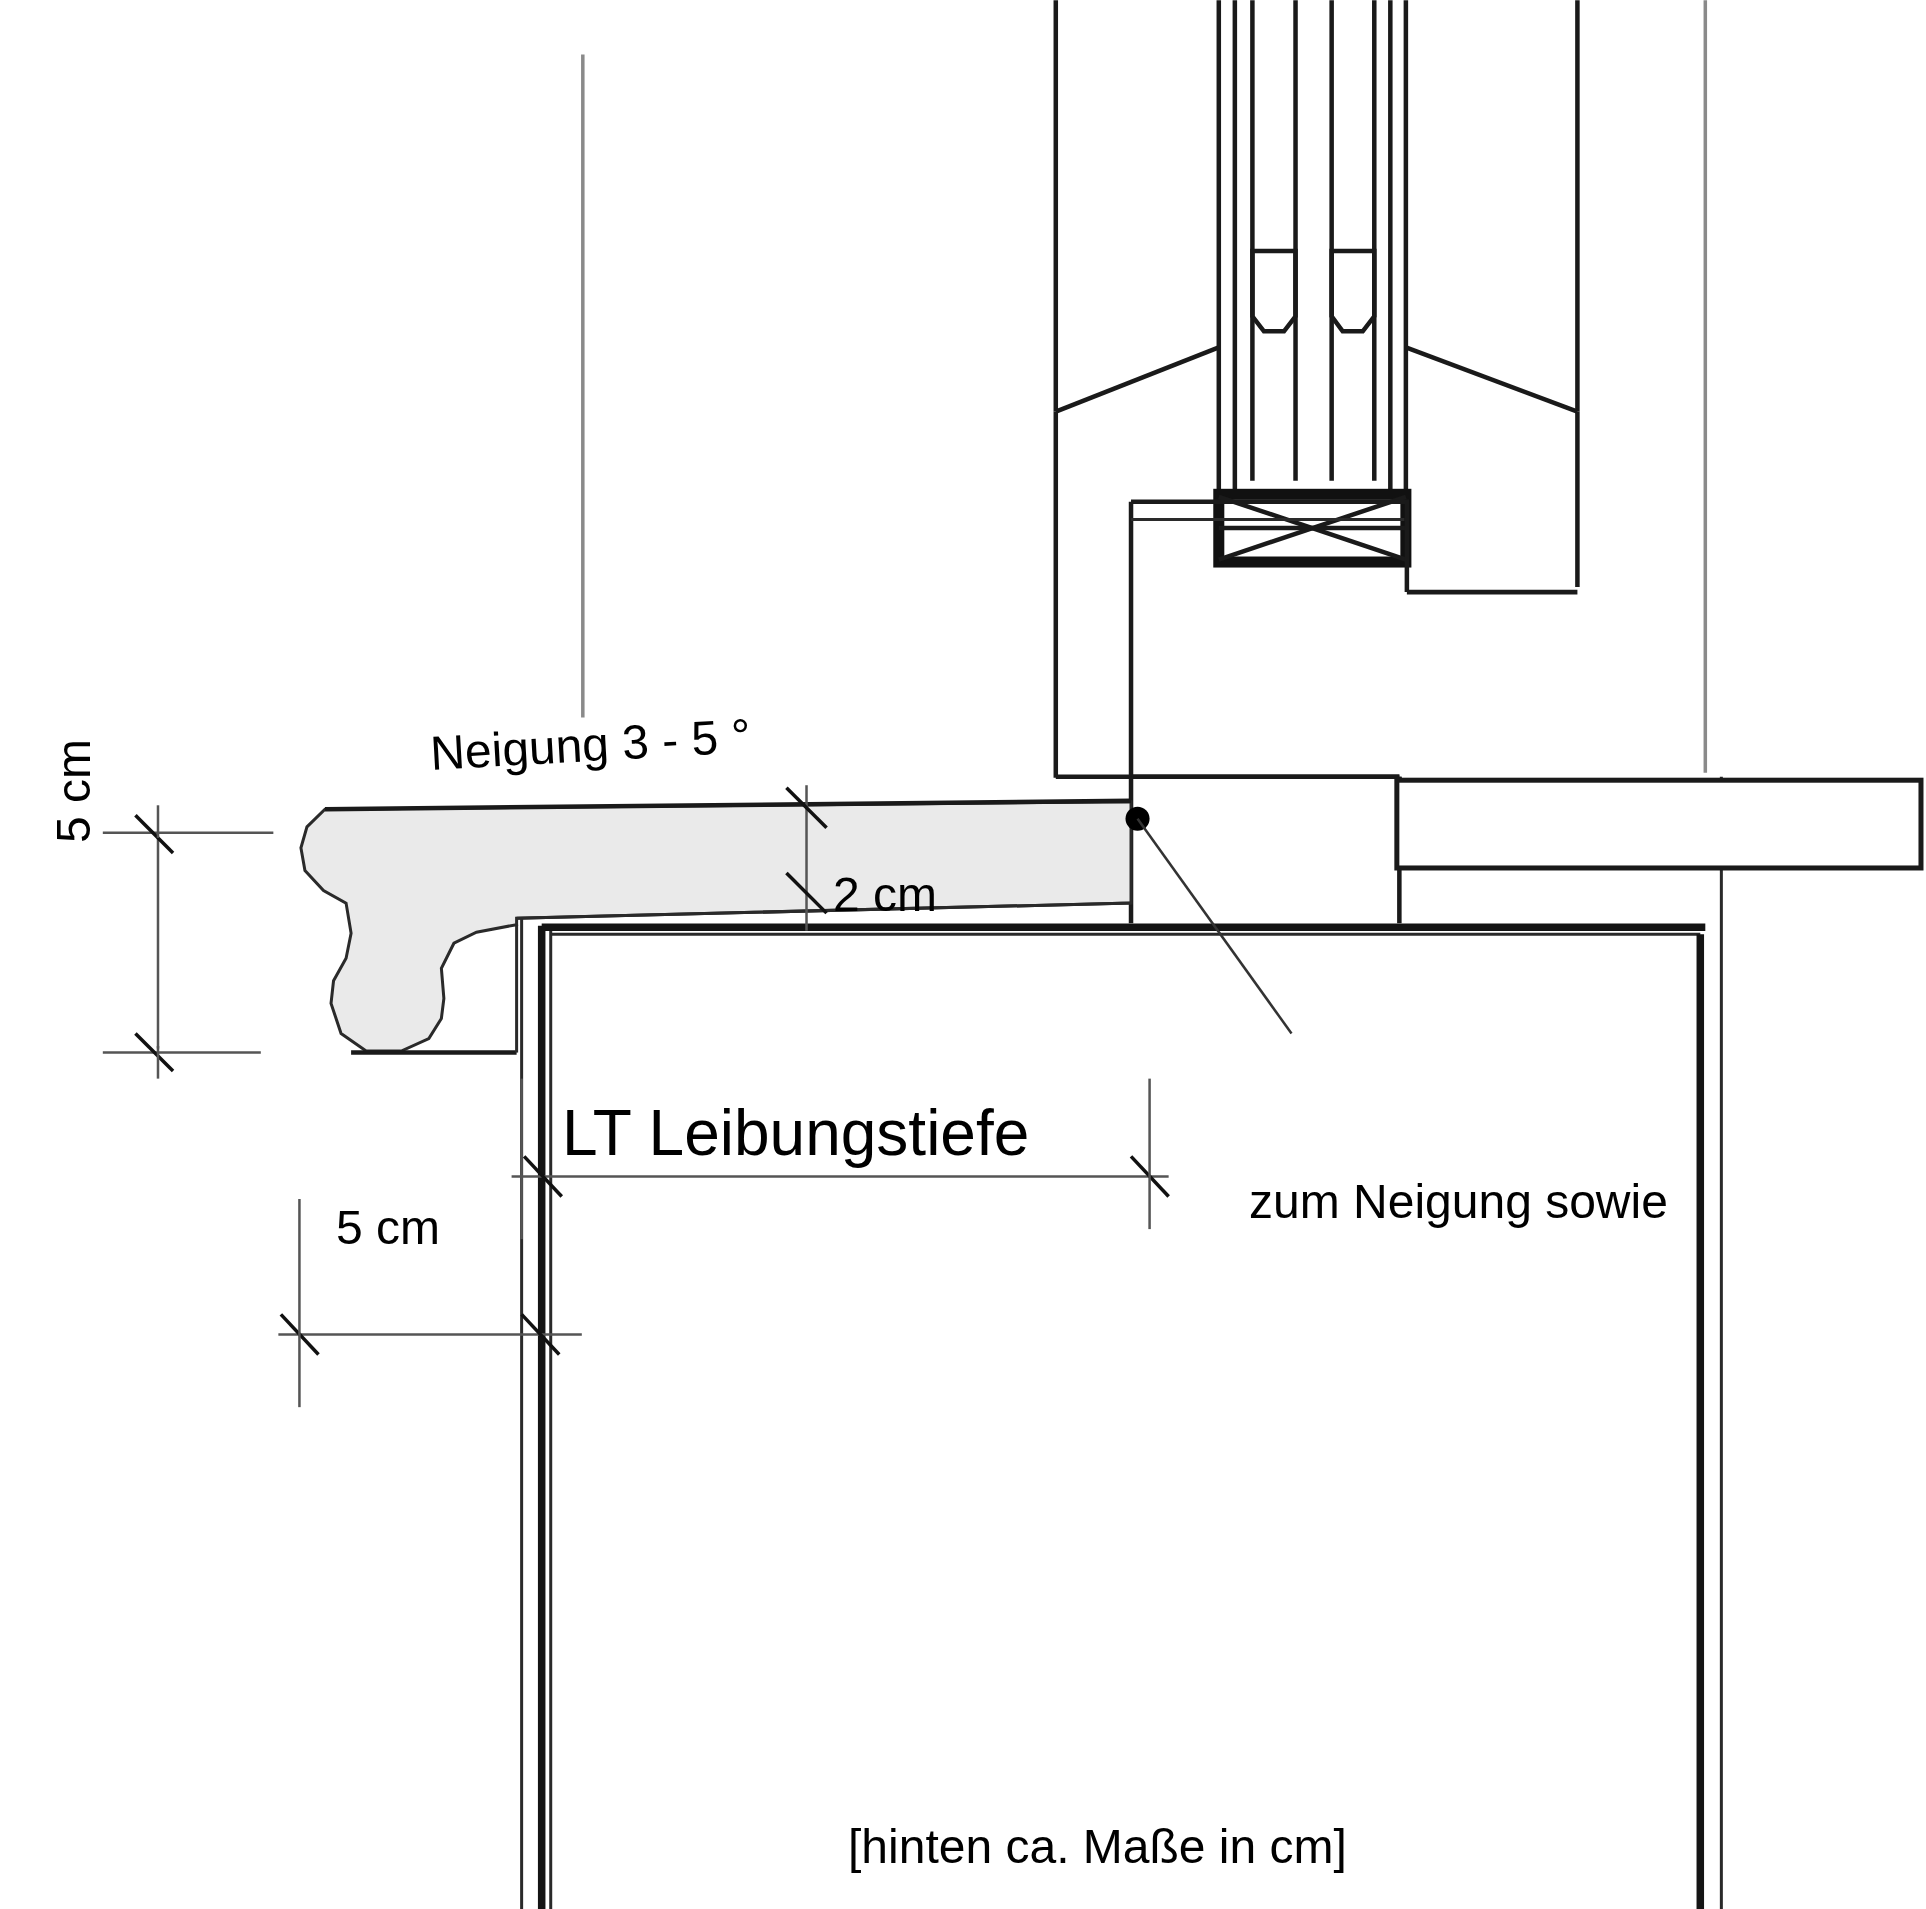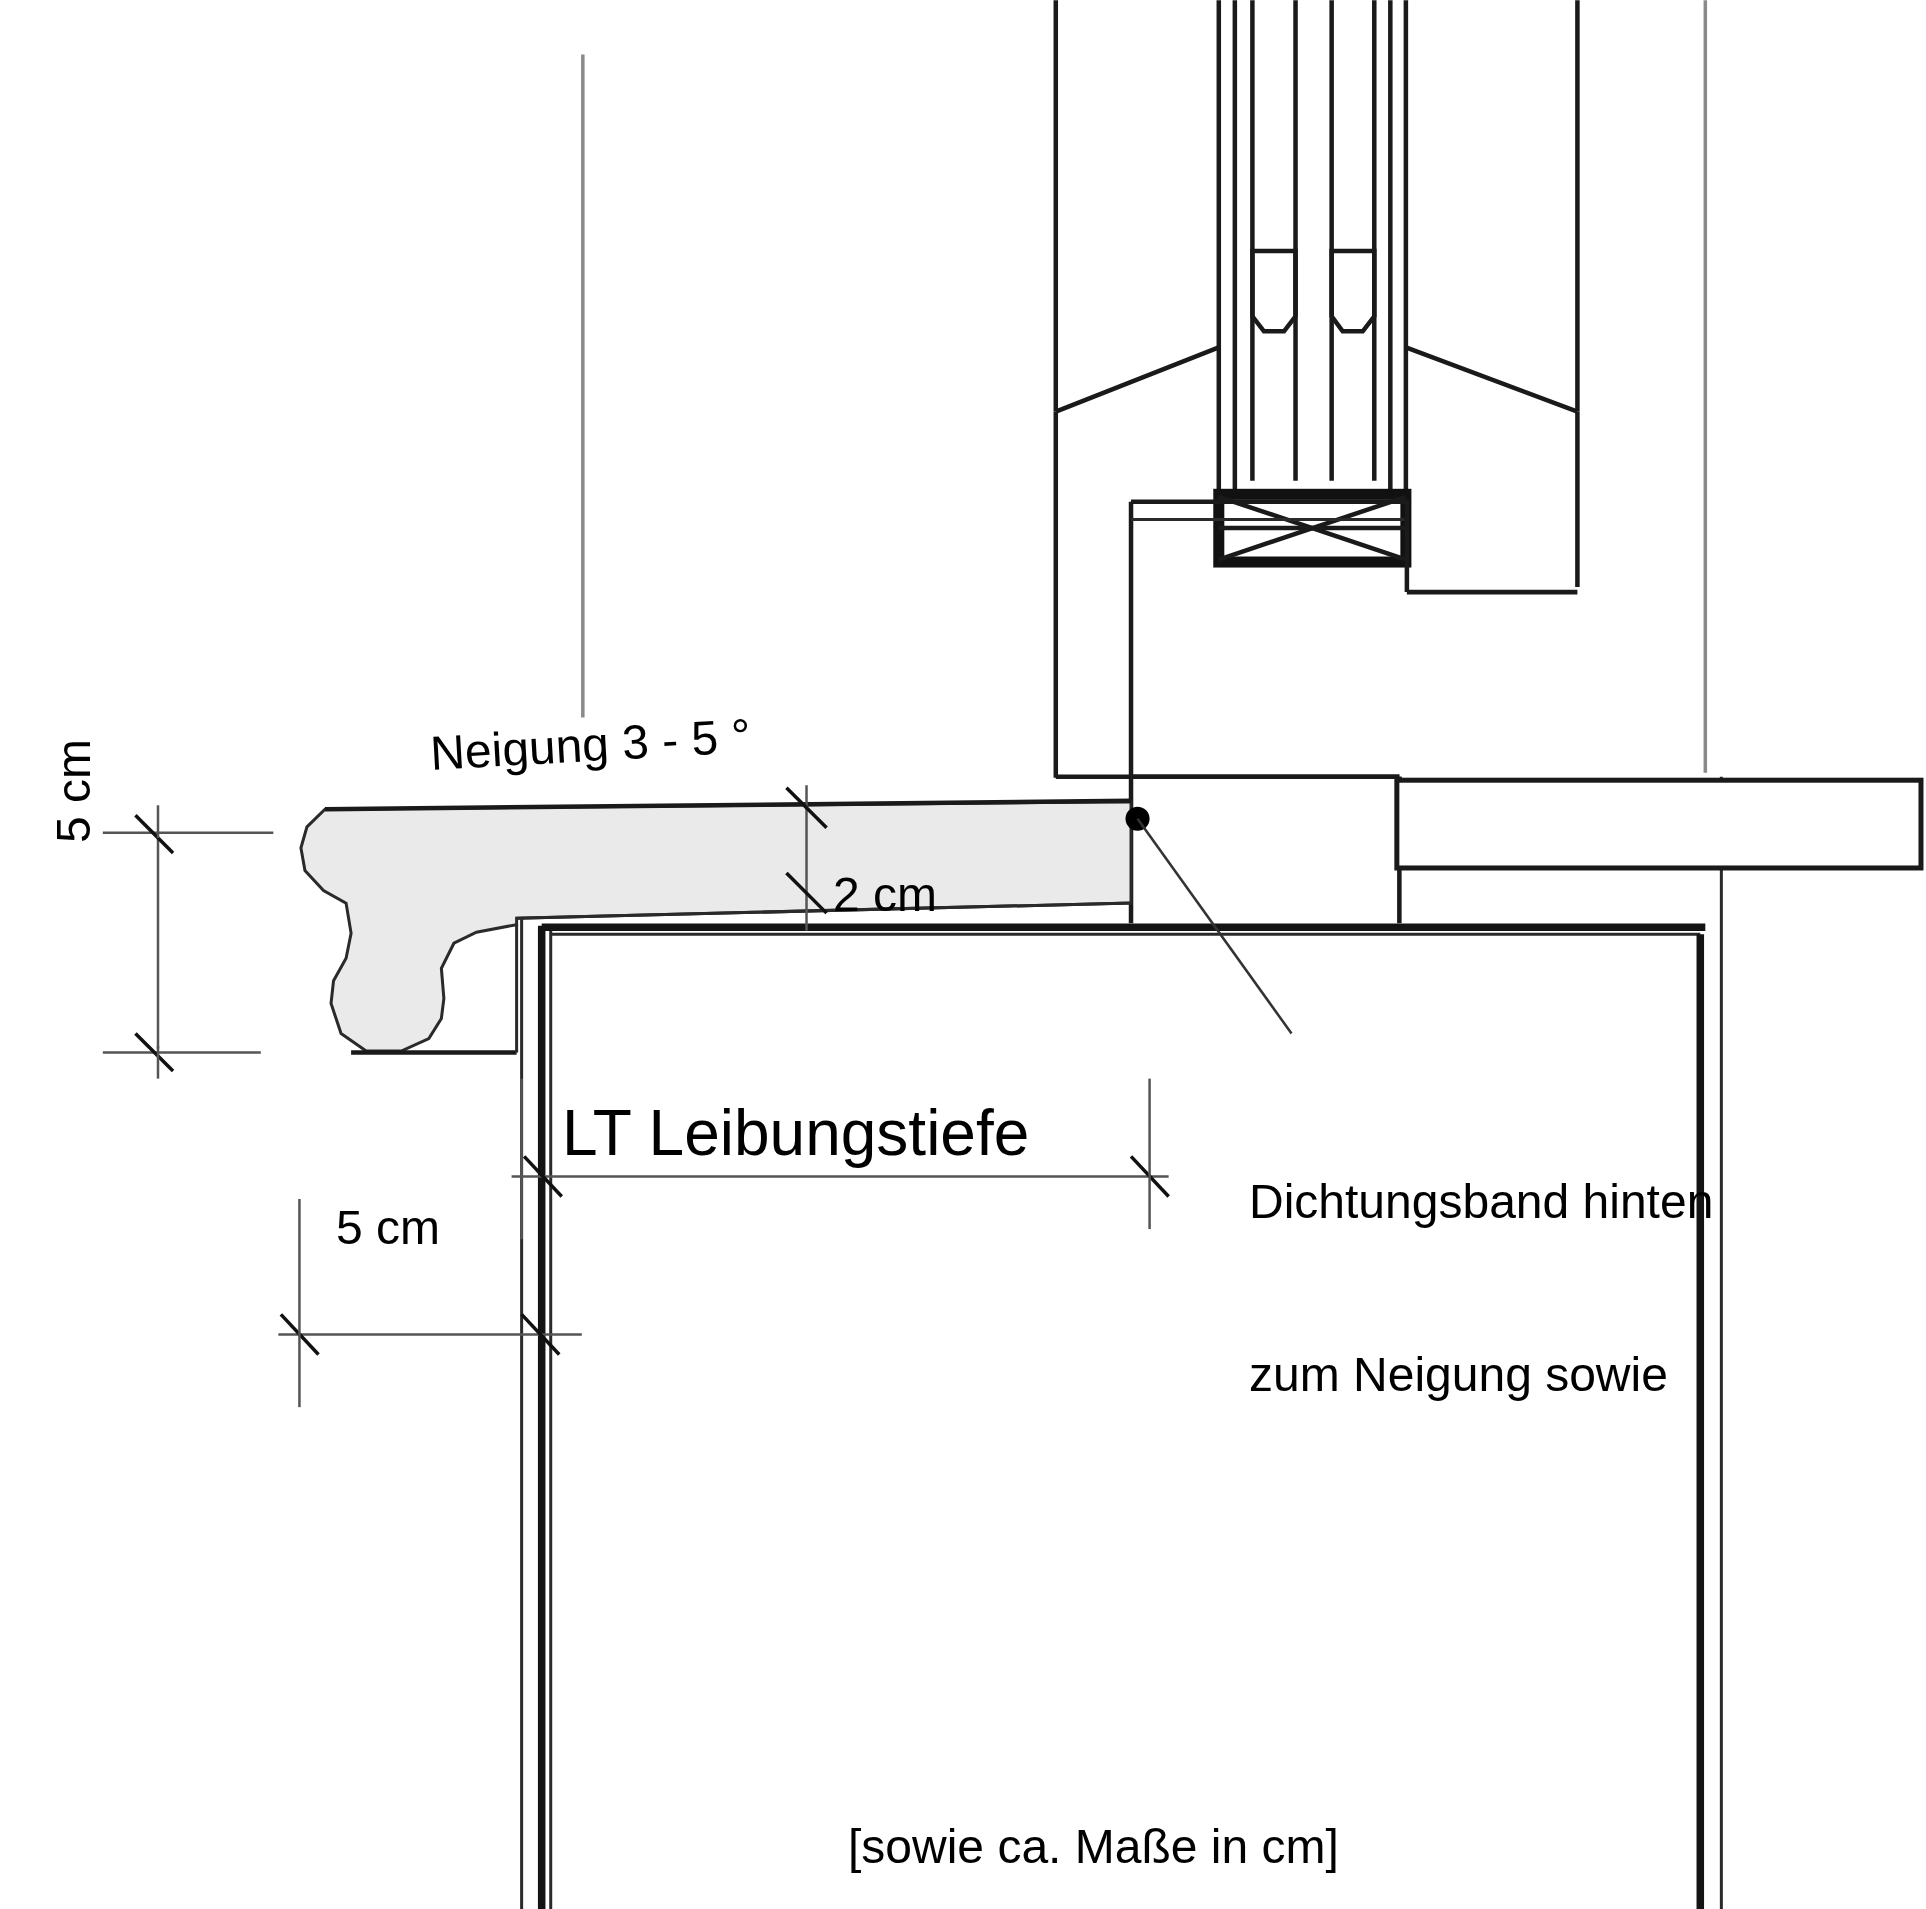--- a/index.html
+++ b/index.html
@@ -245,20 +245,19 @@
 
   <div class="lbl" id="lbl-2cm">2 cm</div>
 
   <div class="lbl" id="lbl-5cm-vert">5 cm</div>
 
   <div class="lbl" id="lbl-5cm-horiz">5 cm</div>
 
   <div class="lbl" id="lbl-lt">LT Leibungstiefe</div>
 
   <div class="lbl" id="lbl-dicht">
-    <span>Dichtungsband hinten</span>
     <span>zum Neigung sowie</span>
   </div>
 
-  <div class="lbl" id="lbl-caption">[sowie ca. Maße in cm]</div>
+  <div class="lbl" id="lbl-caption">[hinten ca. Maße in cm]</div>
 
 </div>
 
 
 </body></html>

